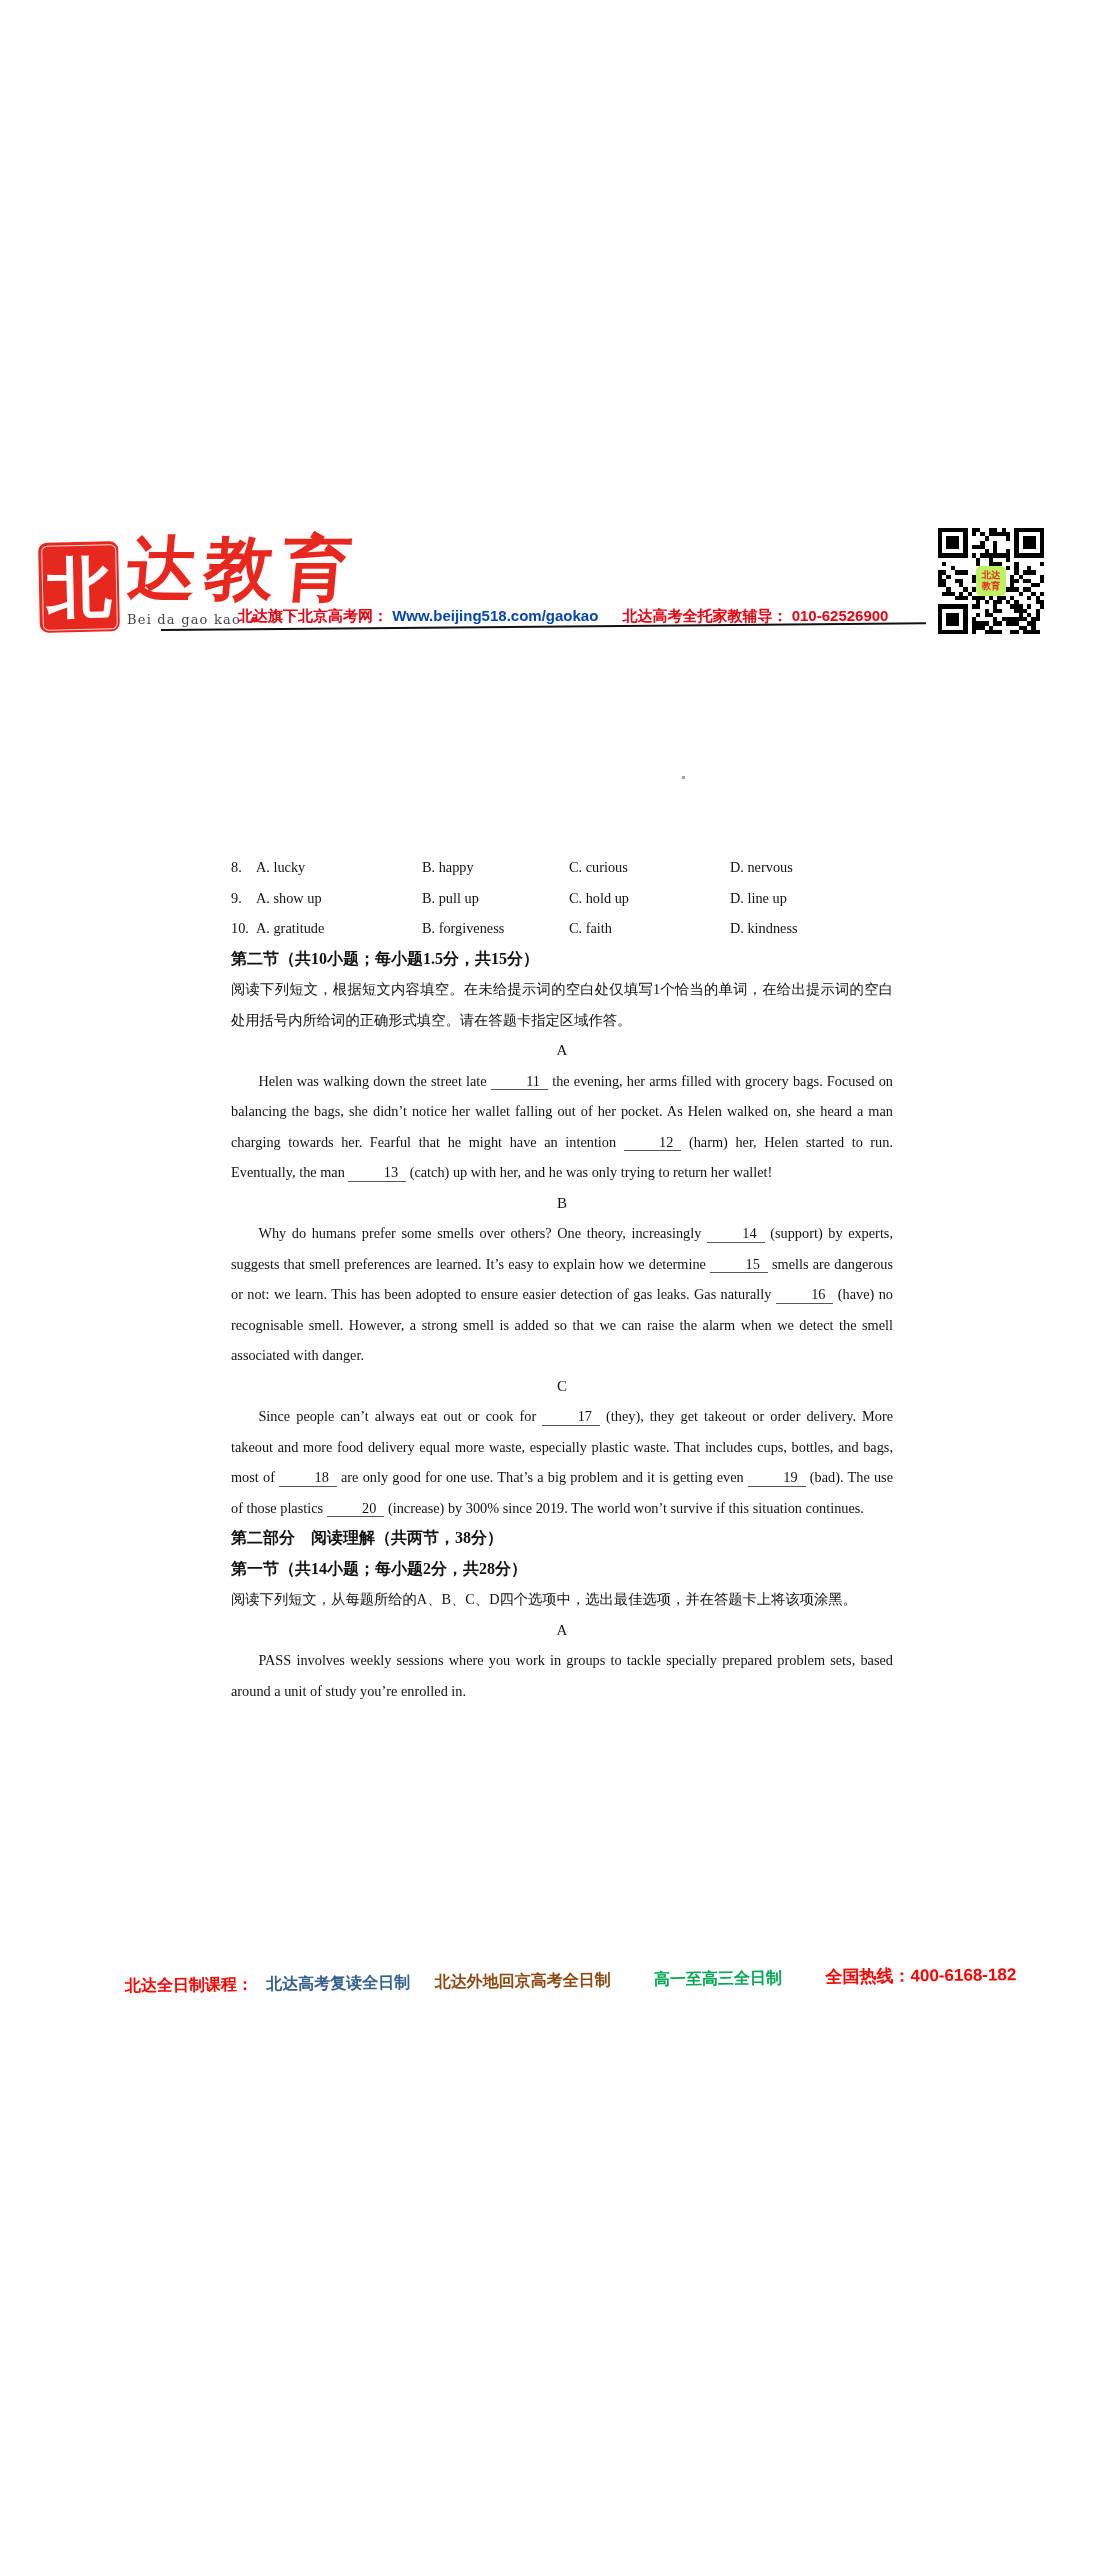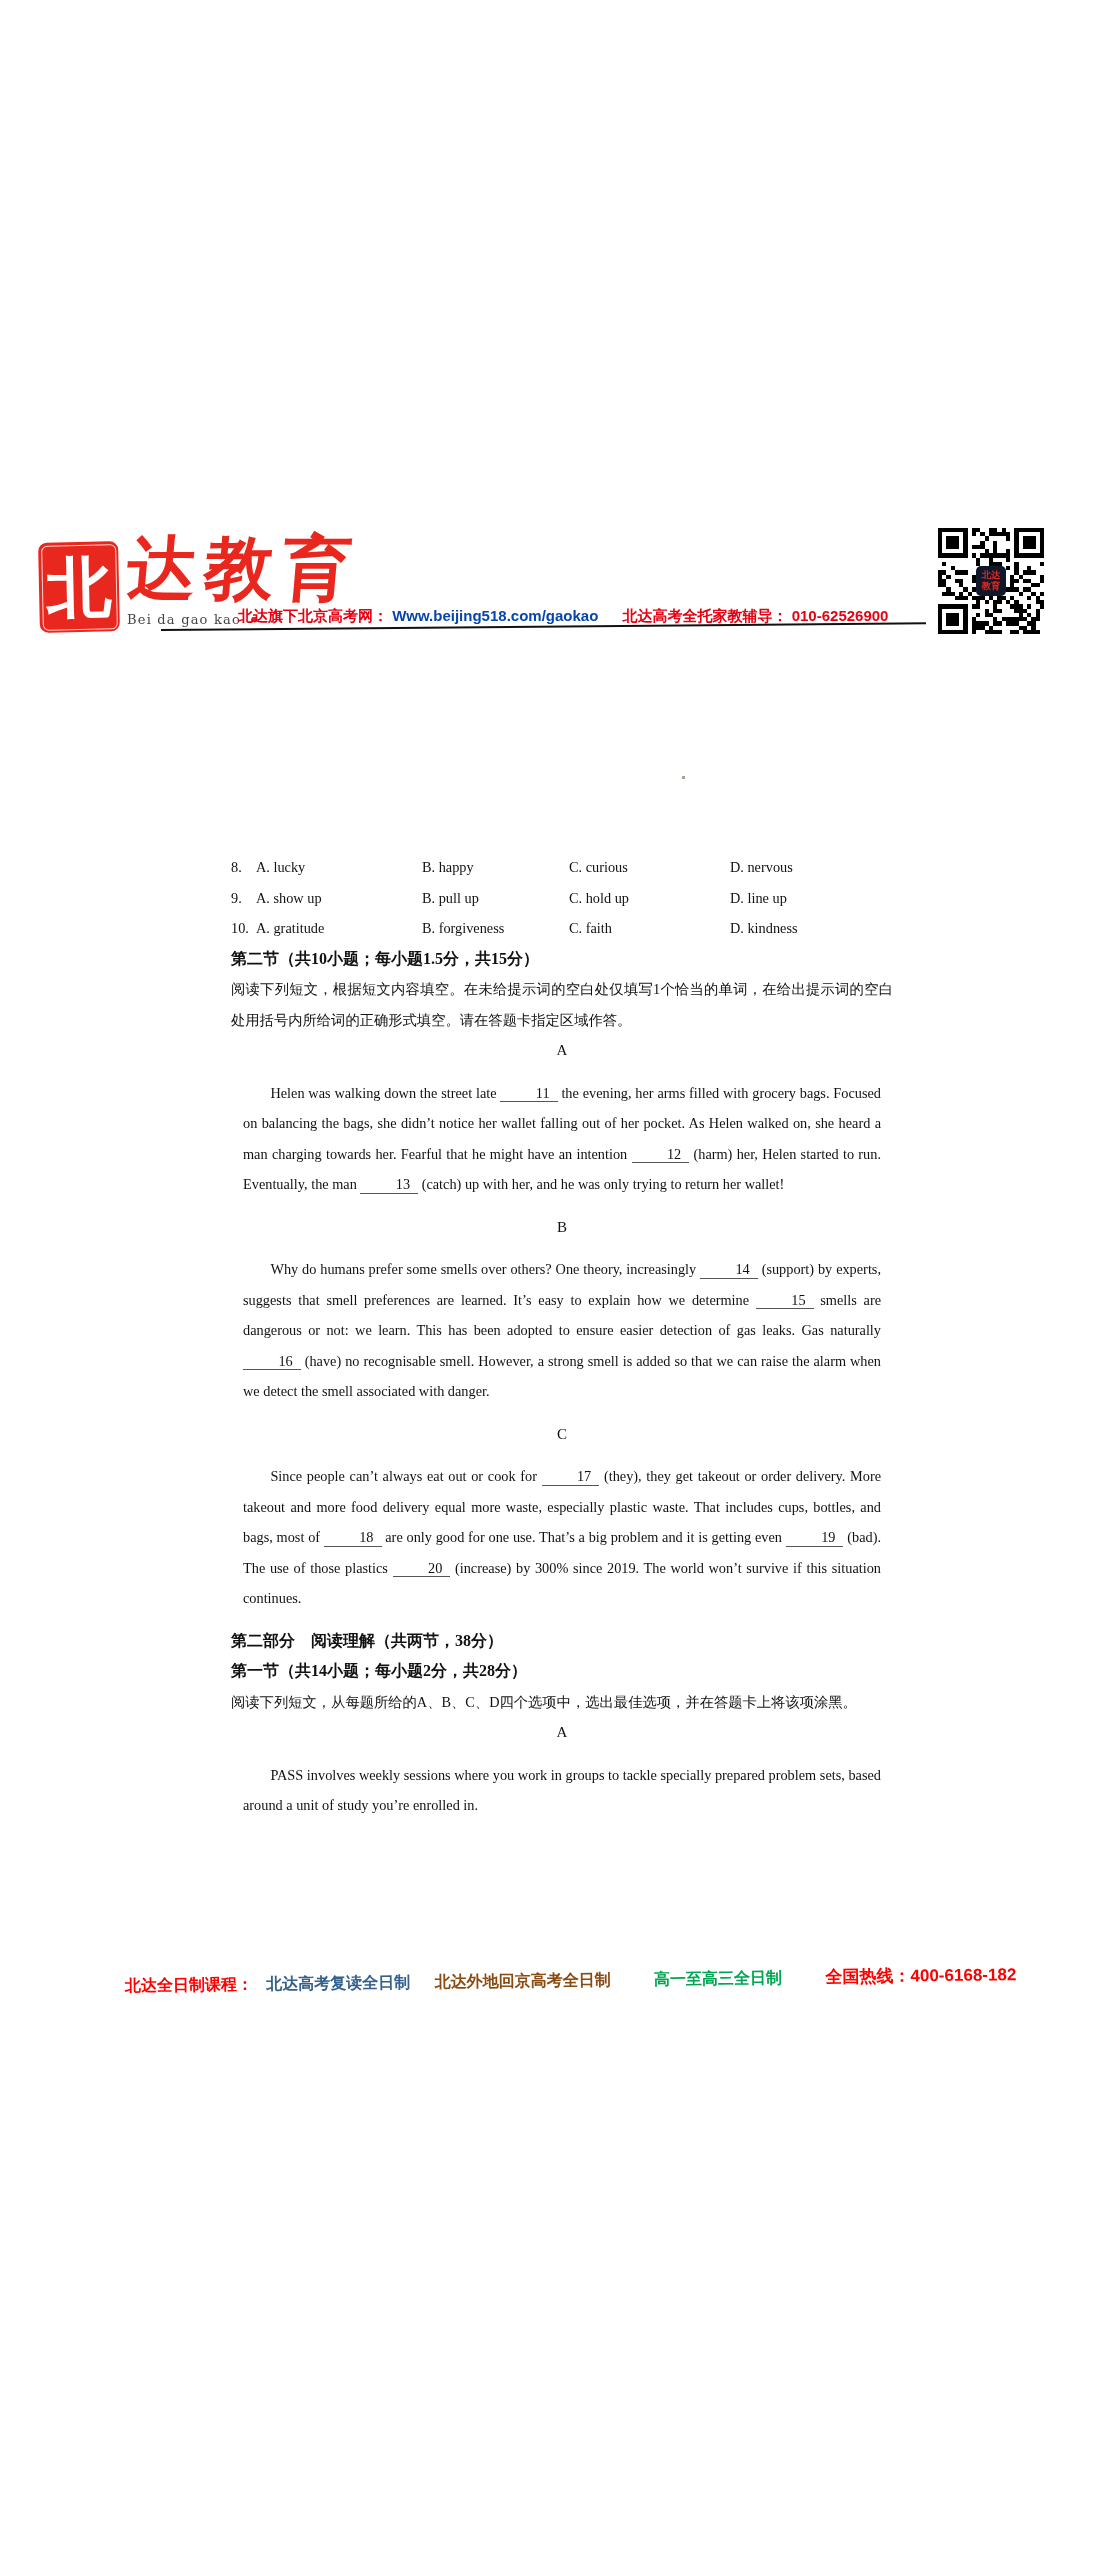--- a/index.html
+++ b/index.html
@@ -23,35 +23,35 @@
   .hdr-red{color:#e60012;}
   .hdr-url{color:#0645ad;}
   .hdr-right{margin-left:20px;color:#e60012;}
   .hdr-phone{color:#e60012;}
   .hdr-rule{position:absolute;left:161px;top:629px;width:765px;height:1.9px;background:#111;
             transform:rotate(-0.5deg);transform-origin:left center;}
 
   
   .qr{position:absolute;left:938px;top:528px;width:106px;height:106px;}
   .qr svg{display:block;width:106px;height:106px;shape-rendering:crispEdges;}
-  .qr-logo{position:absolute;left:38px;top:38px;width:30px;height:30px;background:#0f172a;border-radius:5px;
+  .qr-logo{position:absolute;left:38px;top:38px;width:30px;height:30px;background:#bef264;border-radius:5px;
            display:flex;flex-direction:column;align-items:center;justify-content:center;
            font-family:"Liberation Sans",sans-serif;font-weight:bold;font-size:9.3px;line-height:11.2px;color:#e8281e;}
 
   
   .dot{position:absolute;left:682px;top:776px;width:3.1px;height:2.5px;background:#9a9383;opacity:.85;}
 
   
   .content{position:absolute;left:231px;top:852px;width:662px;font-size:14.3px;line-height:30.5px;color:#111;}
   .qrow{display:grid;grid-template-columns:191px 147px 161px auto;height:30.5px;align-items:center;}
   .qnum{display:inline-block;min-width:25px;}
   .h-bold{font-weight:bold;font-size:16px;line-height:30.5px;}
   .instr{margin:0;text-align:justify;line-height:30.5px;}
   .center-label{text-align:center;line-height:30.5px;font-size:15px;}
-  .passage{margin:12px;text-align:justify;text-indent:27.4px;line-height:30.5px;}
+  .passage{margin:0;text-align:justify;text-indent:27.4px;line-height:30.5px;}
   .blank{display:inline-block;padding:0 8px;border-bottom:1.2px solid #555;line-height:1.1;}
 
   
   .footer{position:absolute;left:125px;top:1974px;white-space:nowrap;transform:rotate(-0.7deg);
           transform-origin:left center;font-family:"Liberation Sans","DejaVu Sans",sans-serif;
           font-weight:bold;font-size:16px;}
   .f-red{color:#ff0000;}
   .f-blue{color:#33608c;margin-left:8.7px;}
   .f-brown{color:#8b4a12;margin-left:20px;}
   .f-green{color:#00a651;margin-left:39px;}

